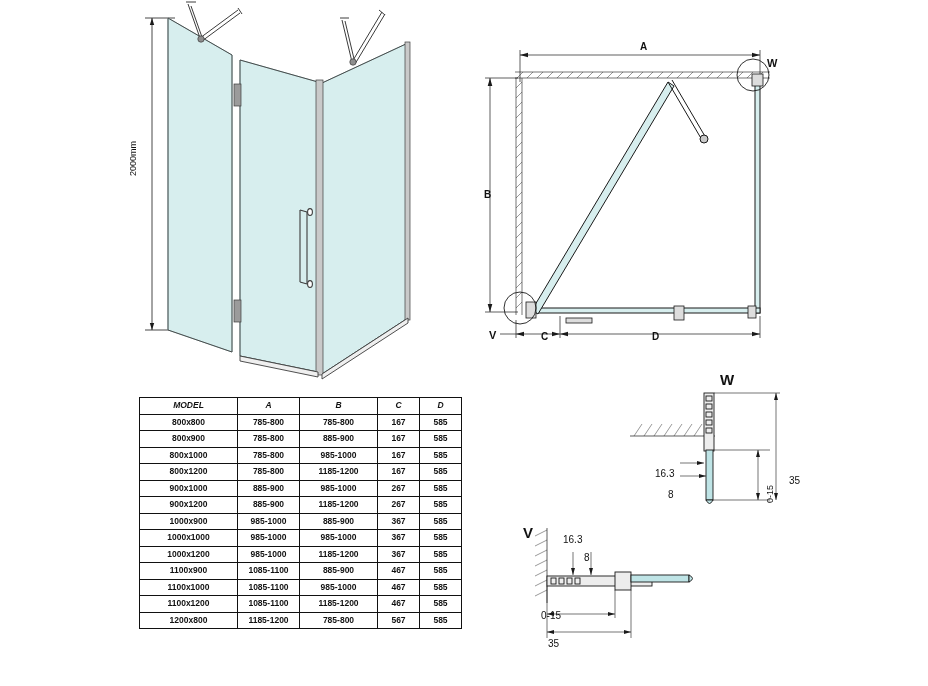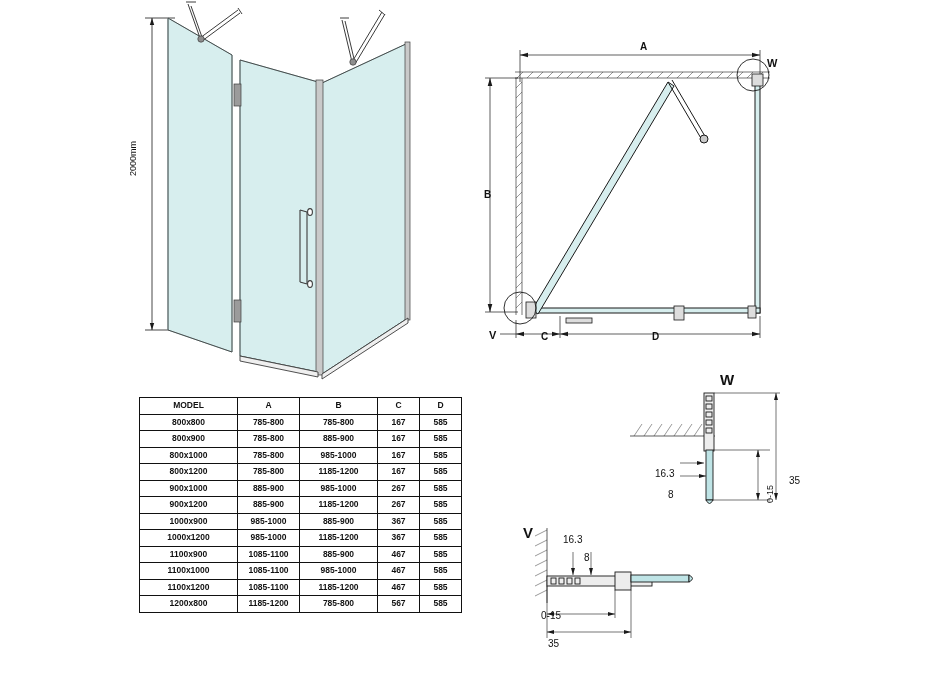--- a/index.html
+++ b/index.html
@@ -4,21 +4,21 @@
 <style>
   html,body{margin:0;padding:0;background:#ffffff;}
   body{width:928px;height:686px;position:relative;font-family:"Liberation Sans",sans-serif;color:#111;overflow:hidden;}
   .stage{position:absolute;left:0;top:0;width:928px;height:686px;}
   svg{display:block;}
   .lbl{position:absolute;font-size:10px;color:#111;white-space:nowrap;}
   .lbl.b{font-weight:bold;}
   
   #spec-table{position:absolute;left:139px;top:397px;border-collapse:collapse;font-size:8.5px;}
   #spec-table th,#spec-table td{border:1px solid #111;text-align:center;padding:0;height:15.5px;line-height:15.5px;font-weight:bold;}
-  #spec-table th{font-size:8.5px;}
+  #spec-table th{font-size:8.5px;font-style:italic;}
   #spec-table col.c0{width:98px;}
   #spec-table col.c1{width:62px;}
   #spec-table col.c2{width:78px;}
   #spec-table col.c3{width:42px;}
   #spec-table col.c4{width:42px;}
   .vert{position:absolute;font-size:9px;transform:rotate(-90deg);transform-origin:left top;white-space:nowrap;}
 </style>
 </head>
 <body>
 
@@ -386,20 +386,27 @@
           <td>585</td>
         </tr>
         <tr>
           <td>1000x900</td>
           <td>985-1000</td>
           <td>885-900</td>
           <td>367</td>
           <td>585</td>
         </tr>
         <tr>
+          <td>1000x1000</td>
+          <td>985-1000</td>
+          <td>985-1000</td>
+          <td>367</td>
+          <td>585</td>
+        </tr>
+        <tr>
           <td>1000x1200</td>
           <td>985-1000</td>
           <td>1185-1200</td>
           <td>367</td>
           <td>585</td>
         </tr>
         <tr>
           <td>1100x900</td>
           <td>1085-1100</td>
           <td>885-900</td>

